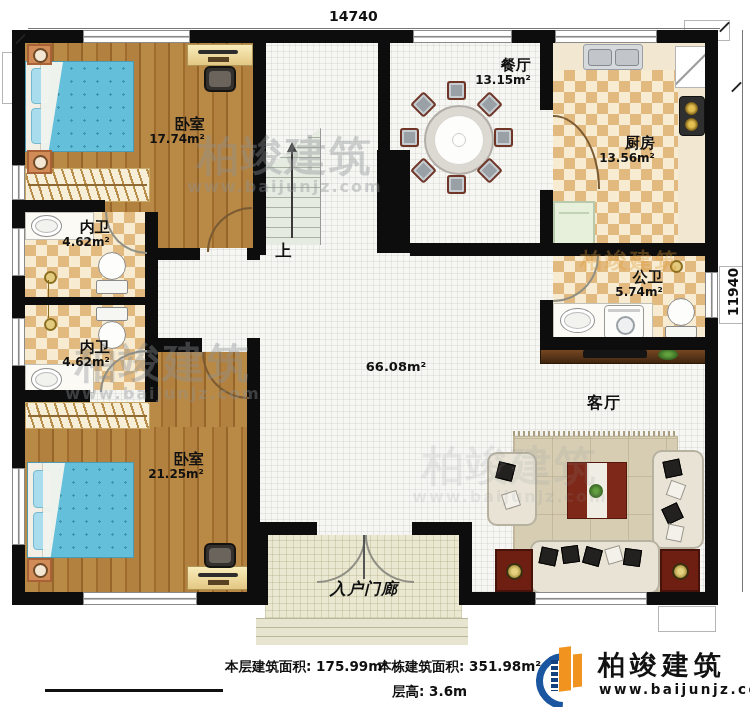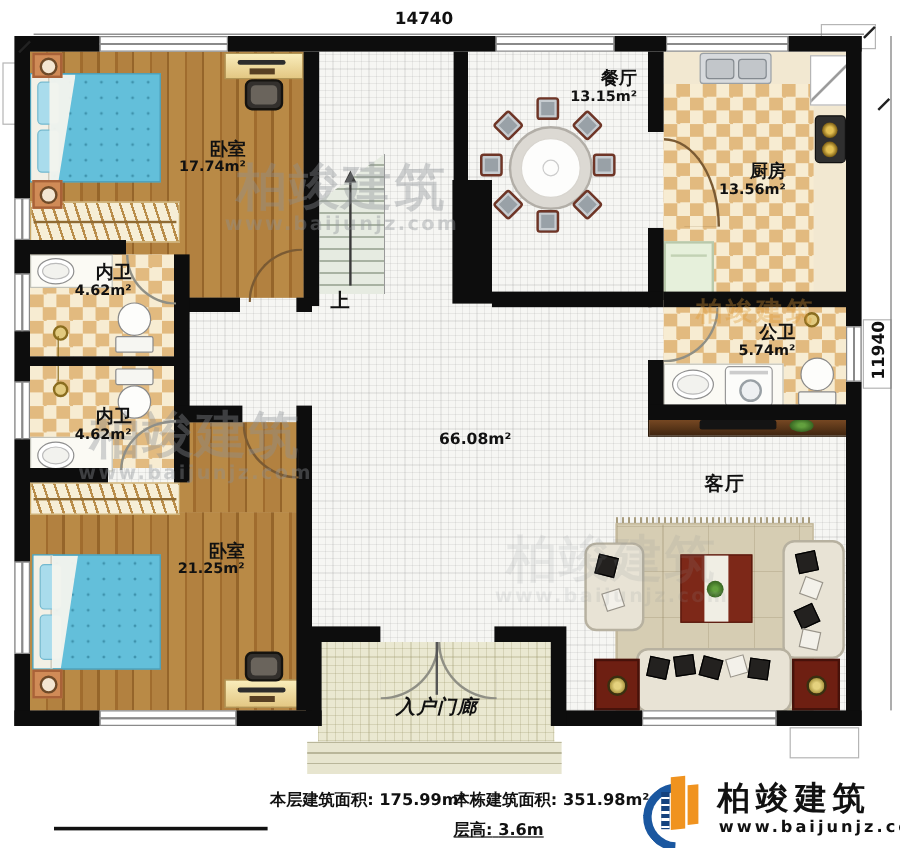--- a/index.html
+++ b/index.html
@@ -360,21 +360,21 @@
   <div class="titleblock">
     <div class="underline"></div>
     <div class="statrow" style="left:225px;top:13px;">
       <span>本层建筑面积:</span>
       <span>175.99m²</span>
     </div>
     <div class="statrow" style="left:378px;top:13px;">
       <span>本栋建筑面积:</span>
       <span>351.98m²</span>
     </div>
-    <div class="statrow" style="left:378px;top:38px;text-decoration:underline;">
+    <div class="statrow" style="left:392px;top:38px;">
       <span>层高:</span>
       <span>3.6m</span>
     </div>
     <div class="logo">
       <div class="logo-icon">
         <div class="li-swoosh"></div>
         <div class="li-b1"></div>
         <div class="li-b2"></div>
         <div class="li-b3"></div>
       </div>

